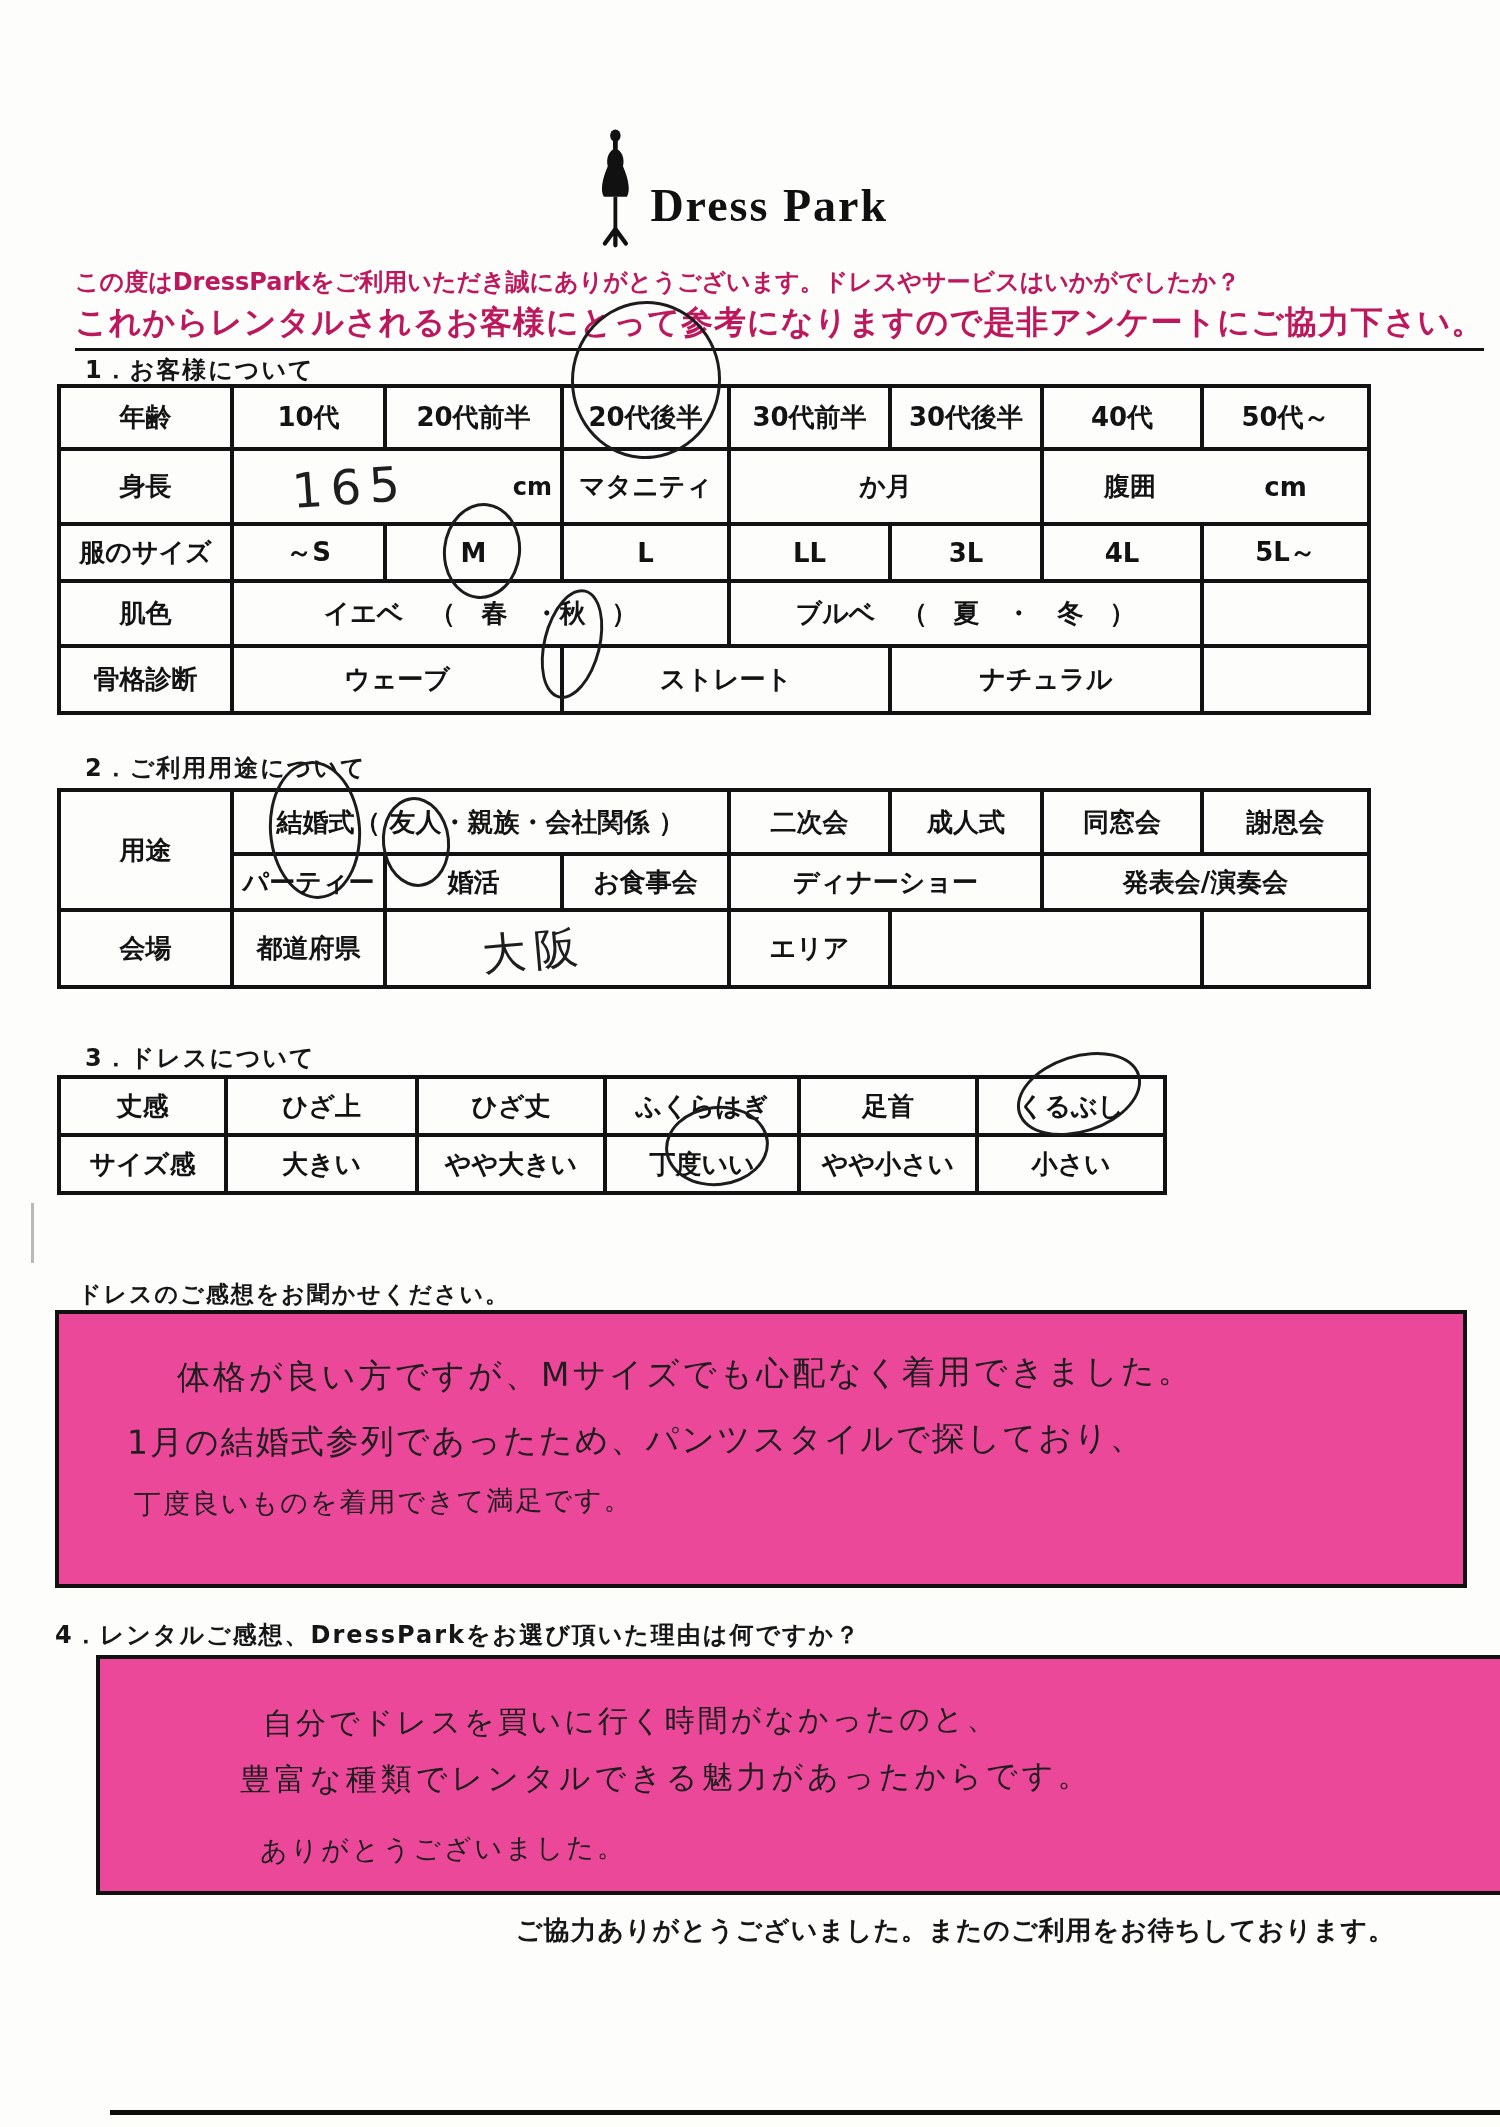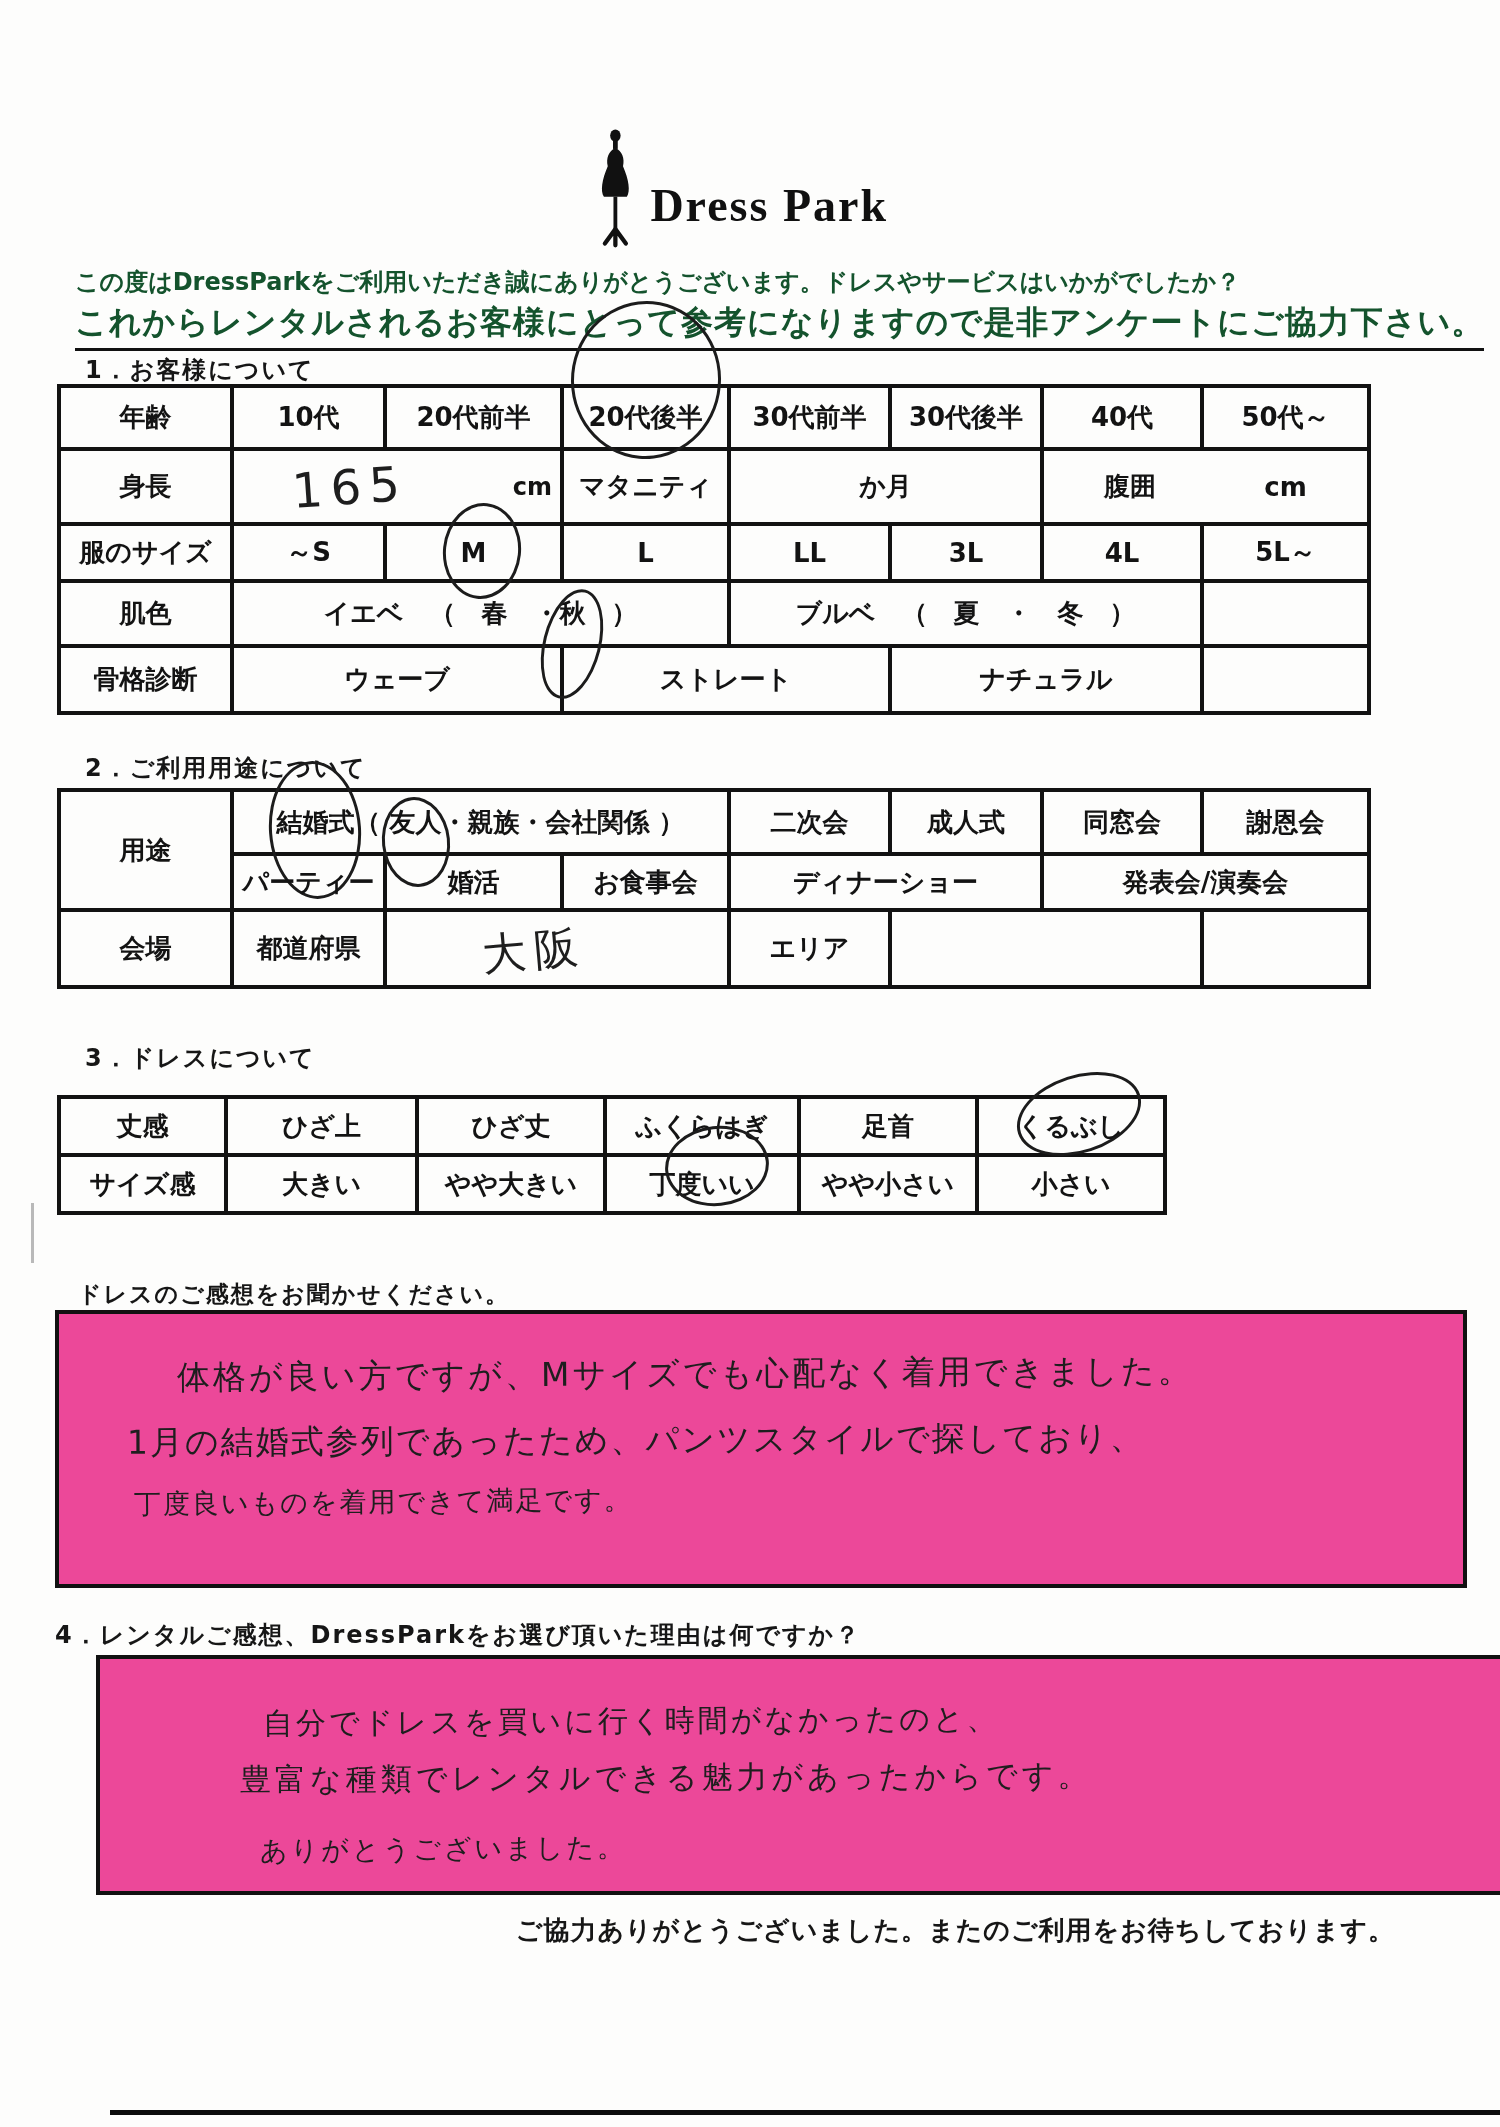--- a/index.html
+++ b/index.html
@@ -13,21 +13,21 @@
 
   
   .logo { display:flex; align-items:flex-end; gap:14px; }
   .logo-text {
     font-family:"Liberation Serif","DejaVu Serif",serif;
     font-size:46px; font-weight:bold; letter-spacing:2px; color:#101010;
     padding-bottom:26px;
   }
 
   
-  .print { font-weight:bold; color:#14532d; }
+  .print { font-weight:bold; color:#be185d; }
   .intro1 { font-size:24px; }
   .intro2 { font-size:32px; border-bottom:3px solid #111; padding-bottom:3px; letter-spacing:1px; }
   .h-sec { font-size:24px; font-weight:bold; letter-spacing:2px;margin-top:7px; }
 
   
   table.form { border-collapse:collapse; table-layout:fixed; }
   table.form td {
     border:4px solid #121212; text-align:center; vertical-align:middle;
     font-weight:bold; font-size:26px; padding:2px 6px; position:relative;
     overflow:visible; color:#131313;
@@ -194,21 +194,21 @@
       </td>
       <td>エリア</td>
       <td colspan="2"></td>
       <td class="nob"></td>
     </tr>
   </tbody>
     </table>
 
   <div class="abs h-sec" style="left:85px; top:1035px;">3．ドレスについて</div>
 
-  <table class="form t3 abs" style="left:57px; top:1075px; width:1106px;margin-top:20px;">
+  <table class="form t3 abs" style="left:57px; top:1075px; width:1106px;">
     <colgroup>
       <col style="width:167px">
         <col style="width:191px">
         <col style="width:188px">
       <col style="width:194px">
         <col style="width:178px">
         <col style="width:188px">
     </colgroup>
     <tbody>
         <tr>

